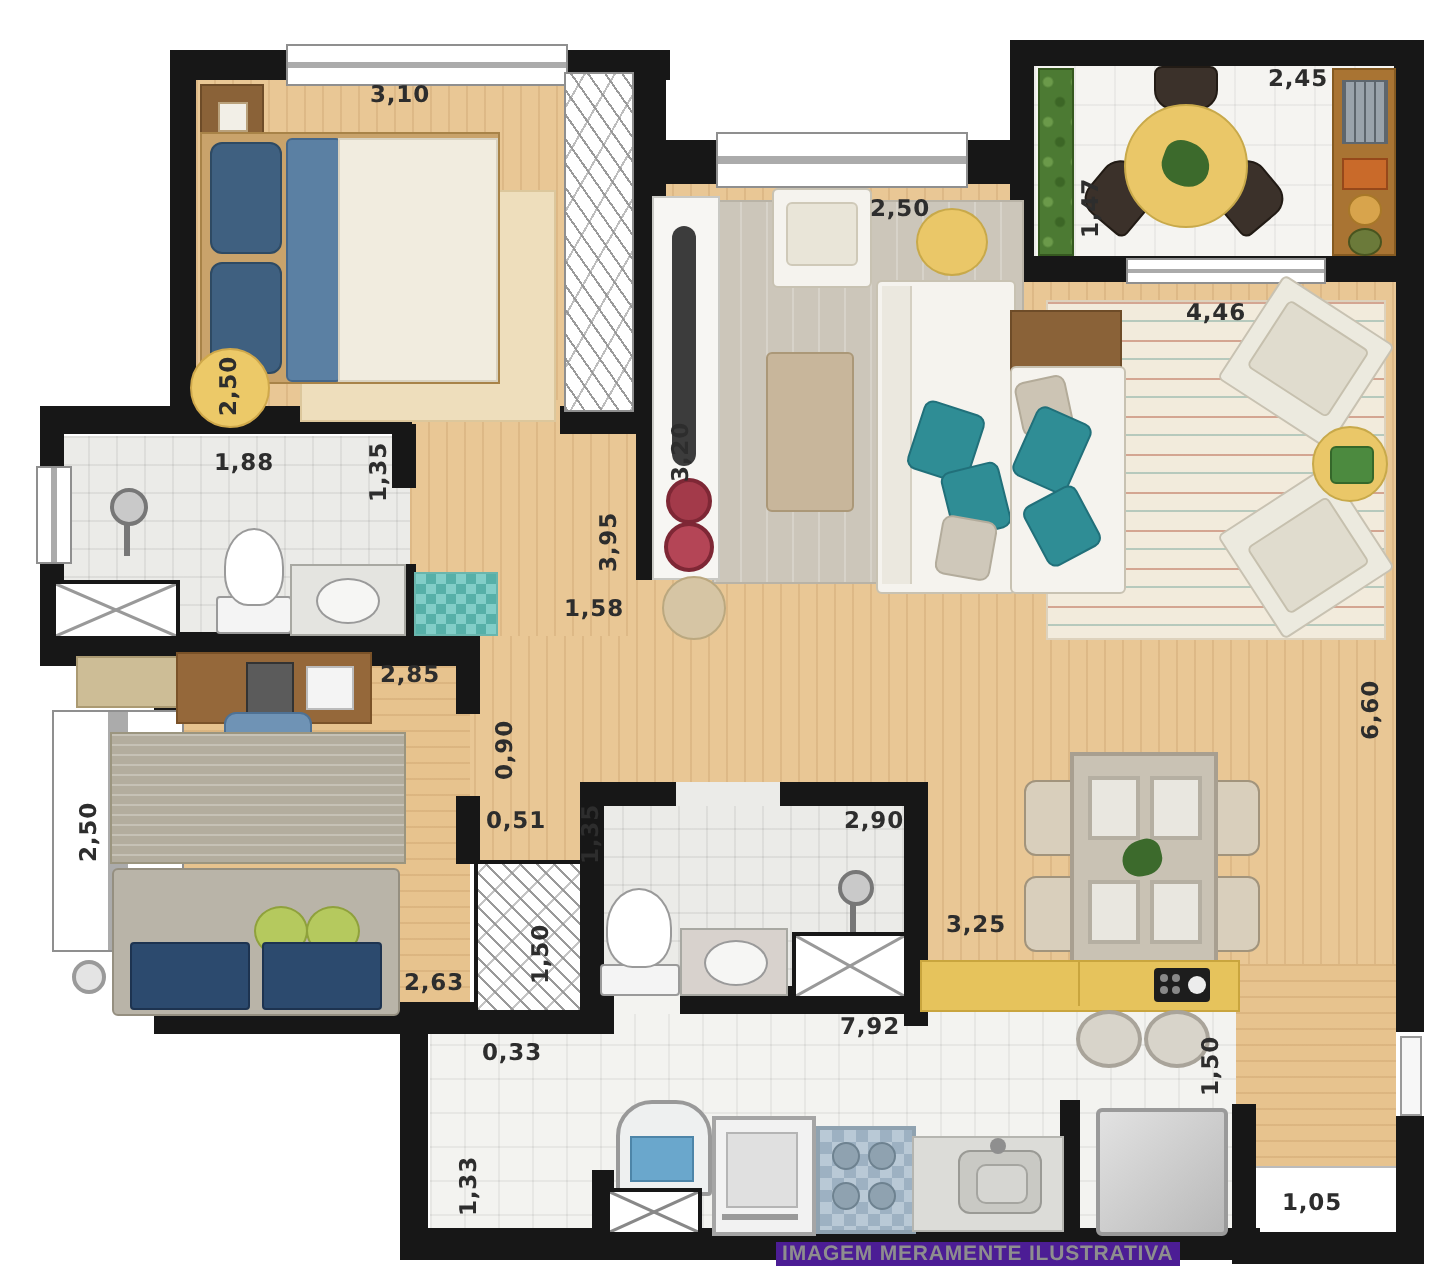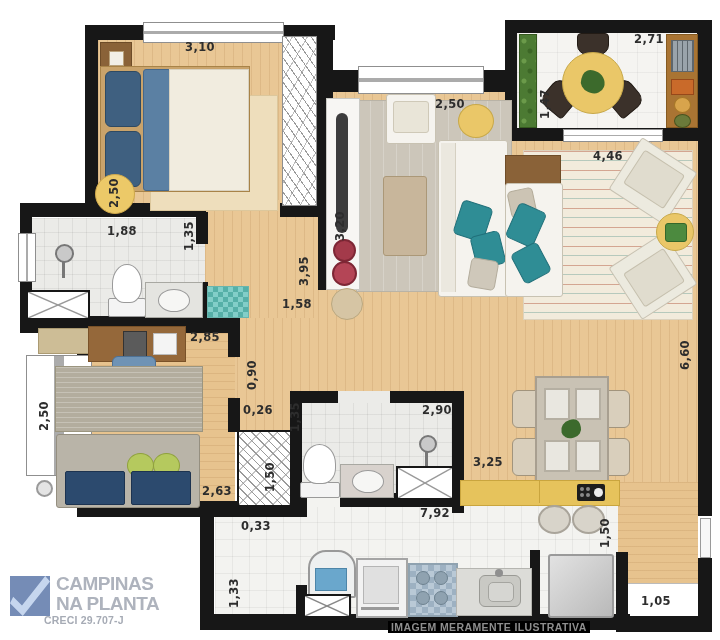--- a/index.html
+++ b/index.html
@@ -275,46 +275,38 @@
     </div>
     <div class="circle" style="left:38px;top:0px;width:8px;height:8px;background:#8f8f8f"></div>
   </div>
   <div class="abs" style="left:548px;top:554px;width:62px;height:60px;background:linear-gradient(135deg,#e2e2e2,#b9b9b9);border:2px solid #9a9a9a;border-radius:3px"></div>
 
   <span class="dim" style="left:200px;top:47px">3,10</span>
   <span class="dim v" style="left:114px;top:193px">2,50</span>
   <span class="dim" style="left:122px;top:231px">1,88</span>
   <span class="dim v" style="left:189px;top:236px">1,35</span>
   <span class="dim" style="left:450px;top:104px">2,50</span>
-  <span class="dim" style="left:649px;top:39px">2,71</span>
+  <span class="dim" style="left:649px;top:39px">2,45</span>
   <span class="dim v" style="left:545px;top:104px">1,47</span>
   <span class="dim" style="left:608px;top:156px">4,46</span>
   <span class="dim v" style="left:685px;top:355px">6,60</span>
   <span class="dim v" style="left:340px;top:226px">3,20</span>
   <span class="dim v" style="left:304px;top:271px">3,95</span>
   <span class="dim" style="left:297px;top:304px">1,58</span>
   <span class="dim" style="left:205px;top:337px">2,85</span>
   <span class="dim v" style="left:44px;top:416px">2,50</span>
   <span class="dim" style="left:217px;top:491px">2,63</span>
   <span class="dim v" style="left:252px;top:375px">0,90</span>
-  <span class="dim" style="left:258px;top:410px">0,26</span>
+  <span class="dim" style="left:258px;top:410px">0,51</span>
   <span class="dim v" style="left:270px;top:477px">1,50</span>
   <span class="dim v" style="left:295px;top:417px">1,35</span>
   <span class="dim" style="left:437px;top:410px">2,90</span>
   <span class="dim" style="left:488px;top:462px">3,25</span>
   <span class="dim" style="left:435px;top:513px">7,92</span>
   <span class="dim v" style="left:605px;top:533px">1,50</span>
   <span class="dim" style="left:256px;top:526px">0,33</span>
   <span class="dim v" style="left:234px;top:593px">1,33</span>
   <span class="dim" style="left:656px;top:601px">1,05</span>
 
-  <div class="abs" style="left:8px;top:572px;width:190px;height:64px">
-    <div class="abs" style="left:2px;top:4px;width:40px;height:40px;background:#5d78aa;opacity:.85">
-      <div class="abs" style="left:0;top:0;width:40px;height:40px;background:#bdd0ec;clip-path:polygon(8% 52%, 30% 74%, 88% 0%, 100% 14%, 32% 100%, 0% 68%)"></div>
-    </div>
-    <div class="logo-txt abs" style="left:48px;top:2px;font-size:19px">CAMPINAS</div>
-    <div class="logo-txt abs" style="left:48px;top:22px;font-size:19px">NA PLANTA</div>
-    <div class="logo-txt abs" style="left:36px;top:43px;font-size:10.5px;letter-spacing:.2px;color:#a6abb5">CRECI 29.707-J</div>
-  </div>
-
-  <div class="abs" style="left:388px;top:621px;font-family:'Liberation Sans',sans-serif;font-weight:bold;font-size:10.5px;color:#8e8e8e;letter-spacing:.4px;background:#000000;padding:0 3px">IMAGEM MERAMENTE ILUSTRATIVA</div>
+
+  <div class="abs" style="left:388px;top:621px;font-family:'Liberation Sans',sans-serif;font-weight:bold;font-size:10.5px;color:#8e8e8e;letter-spacing:.4px;background:#4c1d95;padding:0 3px">IMAGEM MERAMENTE ILUSTRATIVA</div>
 
 </div>
 
 </body></html>

